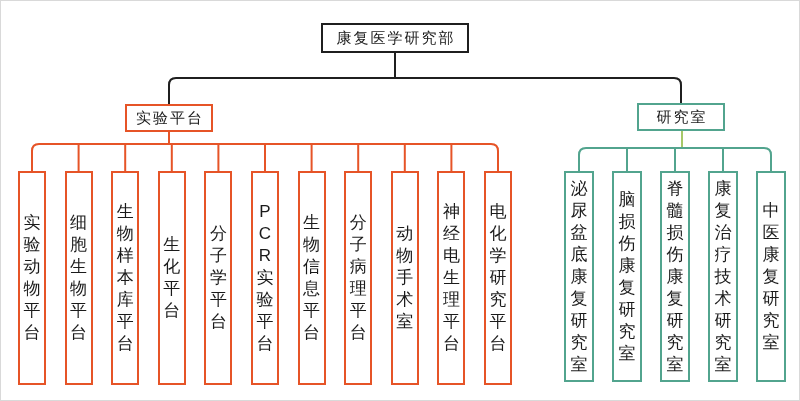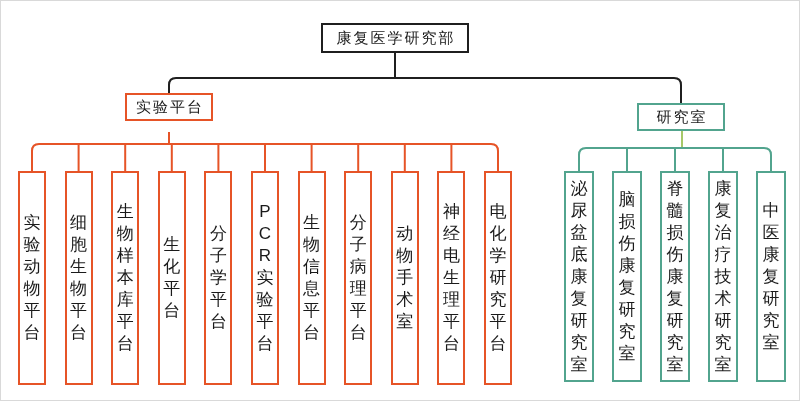--- a/index.html
+++ b/index.html
@@ -11,21 +11,21 @@
   }
   .connectors{position:absolute;left:0;top:0;}
   .box{
     position:absolute;background:#ffffff;display:flex;
     align-items:center;justify-content:center;
     font-size:15px;letter-spacing:2px;text-indent:2px;
     white-space:nowrap;
   }
   .root{left:320px;top:22px;width:148px;height:30px;border:2px solid #1f1f1f;}
   .branch{width:88px;height:28px;border:2px solid;}
-  .branch-platforms{left:124px;top:92px;}
+  .branch-platforms{left:124px;top:103px;}
   .branch-labs{left:636px;top:102px;font-family:Liberation Mono, monospace;}
   .leaf{
     position:absolute;top:170px;border:2px solid;background:#fff;
     display:flex;flex-direction:column;align-items:center;justify-content:center;
   }
   .leaf span{
     display:block;width:100%;text-align:center;
     font-size:17px;line-height:22px;
   }
 </style>

